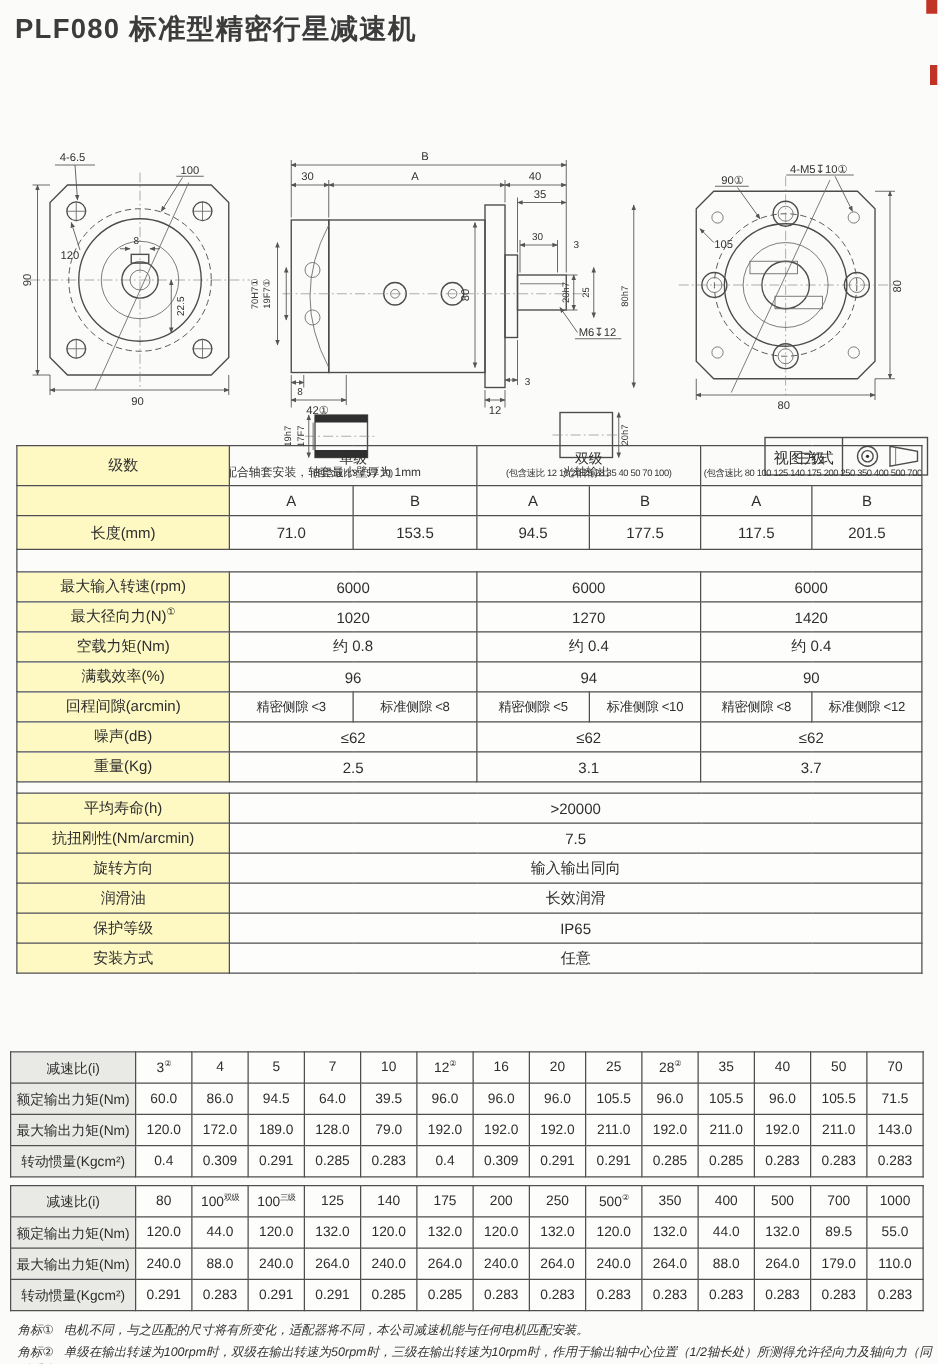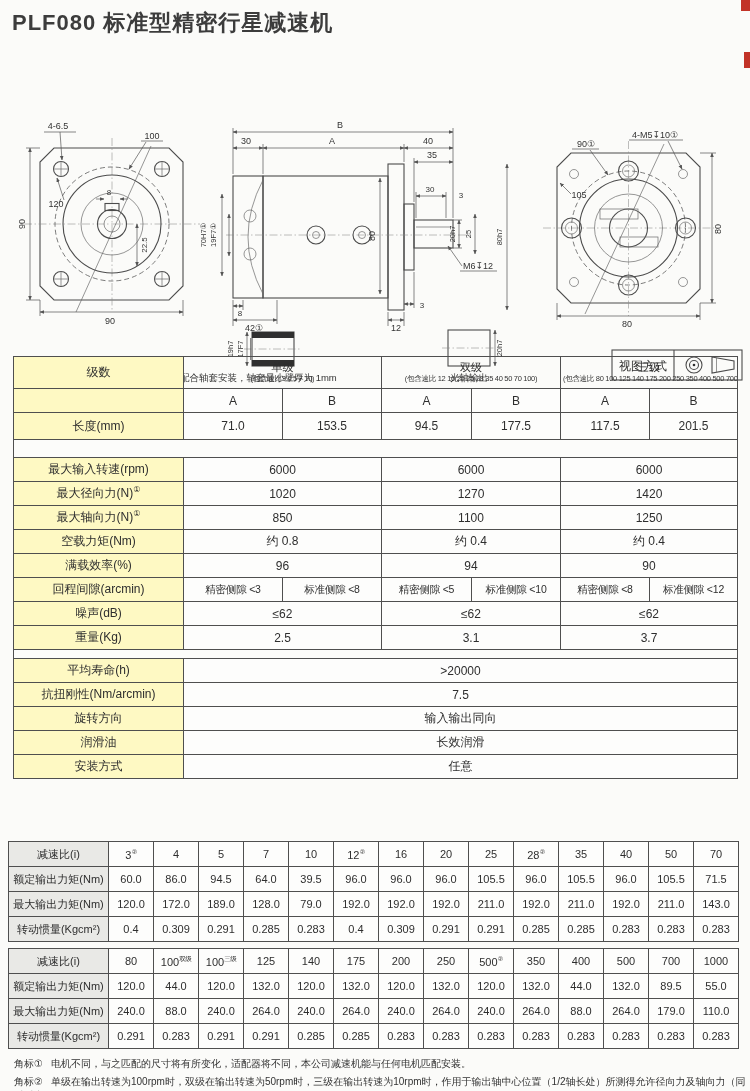--- a/index.html
+++ b/index.html
@@ -42,21 +42,21 @@
 
   .rt{position:absolute;left:8px;width:730px;font-size:11px;}
   .rt1{top:841px;}
   .rt2{top:948px;}
   .rt th{font-weight:normal;background:#e9e9e6;text-align:center;font-size:11px;}
   .rt td{text-align:center;background:#fdfdfc;}
   .rt tr{height:25px;}
   .rt sup{font-size:6.5px;vertical-align:super;letter-spacing:-.5px;}
 
   .foot{position:absolute;left:14px;top:1057px;font-size:10px;color:#333;}
-  .foot .fl{margin-bottom:4px;}
+  .foot .fl{margin-bottom:4px;font-style:italic;}
   .foot .mk{margin-right:8px;}
 </style>
 </head>
 <body>
 
 <div class="page">
   <div class="title">PLF080 标准型精密行星减速机</div>
   <div class="redmark rm1"></div>
   <div class="redmark rm2"></div>
 
@@ -314,26 +314,20 @@
           <td colspan="2">6000</td>
           <td colspan="2">6000</td>
     </tr>
     <tr>
       <th class="lbl"><span>最大径向力(N)</span><sup class="fnsup">①</sup></th>
       <td colspan="2">1020</td>
           <td colspan="2">1270</td>
           <td colspan="2">1420</td>
     </tr>
     <tr>
-      <th class="lbl"><span>最大轴向力(N)</span><sup class="fnsup">①</sup></th>
-      <td colspan="2">850</td>
-          <td colspan="2">1100</td>
-          <td colspan="2">1250</td>
-    </tr>
-    <tr>
       <th class="lbl"><span>空载力矩(Nm)</span><sup class="fnsup"></sup></th>
       <td colspan="2">约 0.8</td>
           <td colspan="2">约 0.4</td>
           <td colspan="2">约 0.4</td>
     </tr>
     <tr>
       <th class="lbl"><span>满载效率(%)</span><sup class="fnsup"></sup></th>
       <td colspan="2">96</td>
           <td colspan="2">94</td>
           <td colspan="2">90</td>
@@ -371,20 +365,24 @@
       <th class="lbl">抗扭刚性(Nm/arcmin)</th>
       <td colspan="6">7.5</td>
     </tr>
     <tr>
       <th class="lbl">旋转方向</th>
       <td colspan="6">输入输出同向</td>
     </tr>
     <tr>
       <th class="lbl">润滑油</th>
       <td colspan="6">长效润滑</td>
+    </tr>
+    <tr>
+      <th class="lbl">保护等级</th>
+      <td colspan="6">IP65</td>
     </tr>
     <tr>
       <th class="lbl">安装方式</th>
       <td colspan="6">任意</td>
     </tr>
   </tbody>
     </table>
 
   <table class="rt rt1">
     <colgroup>

